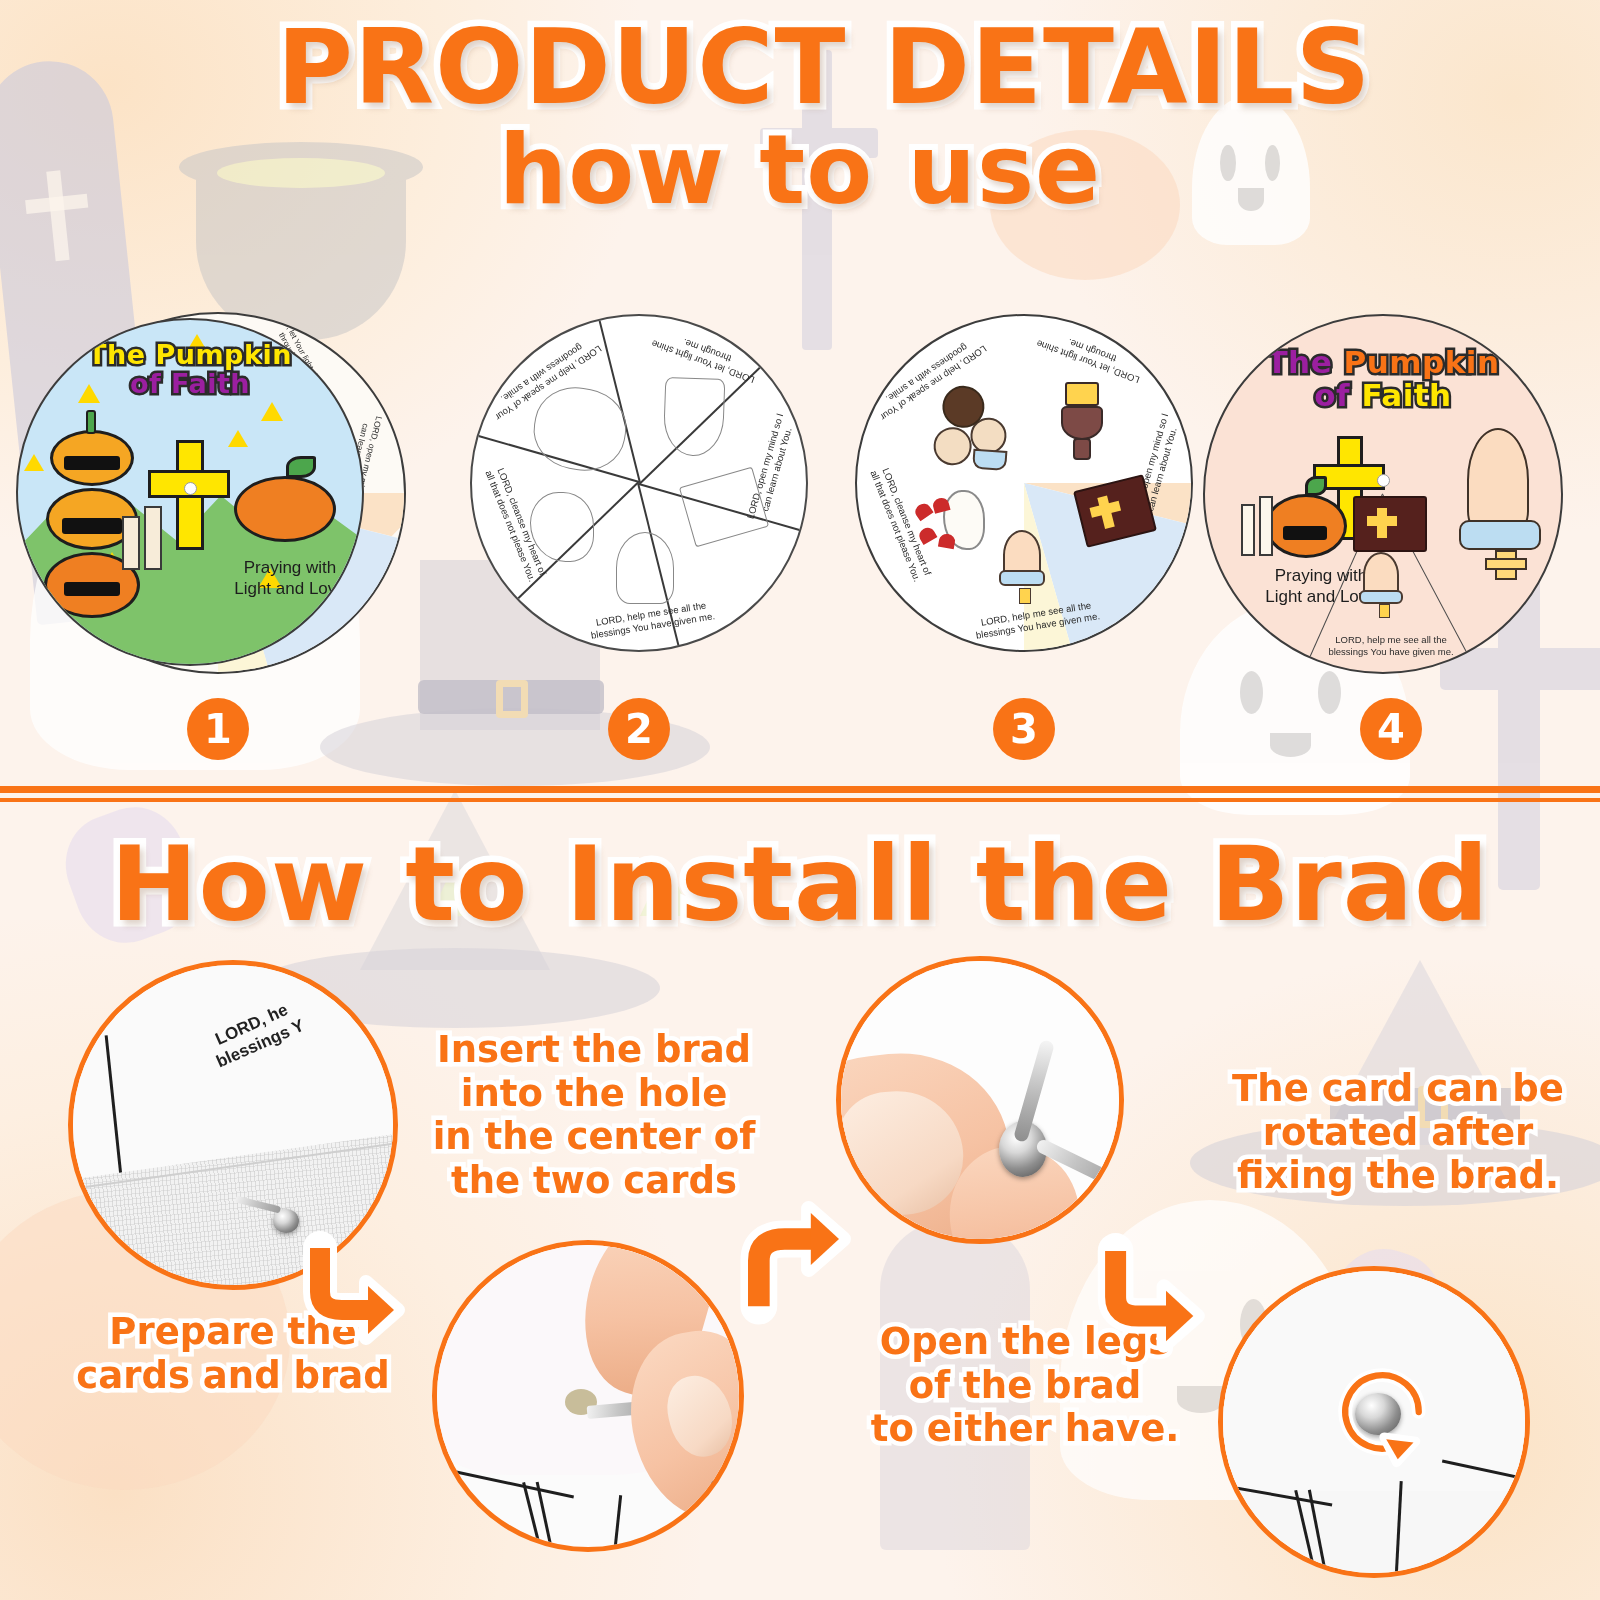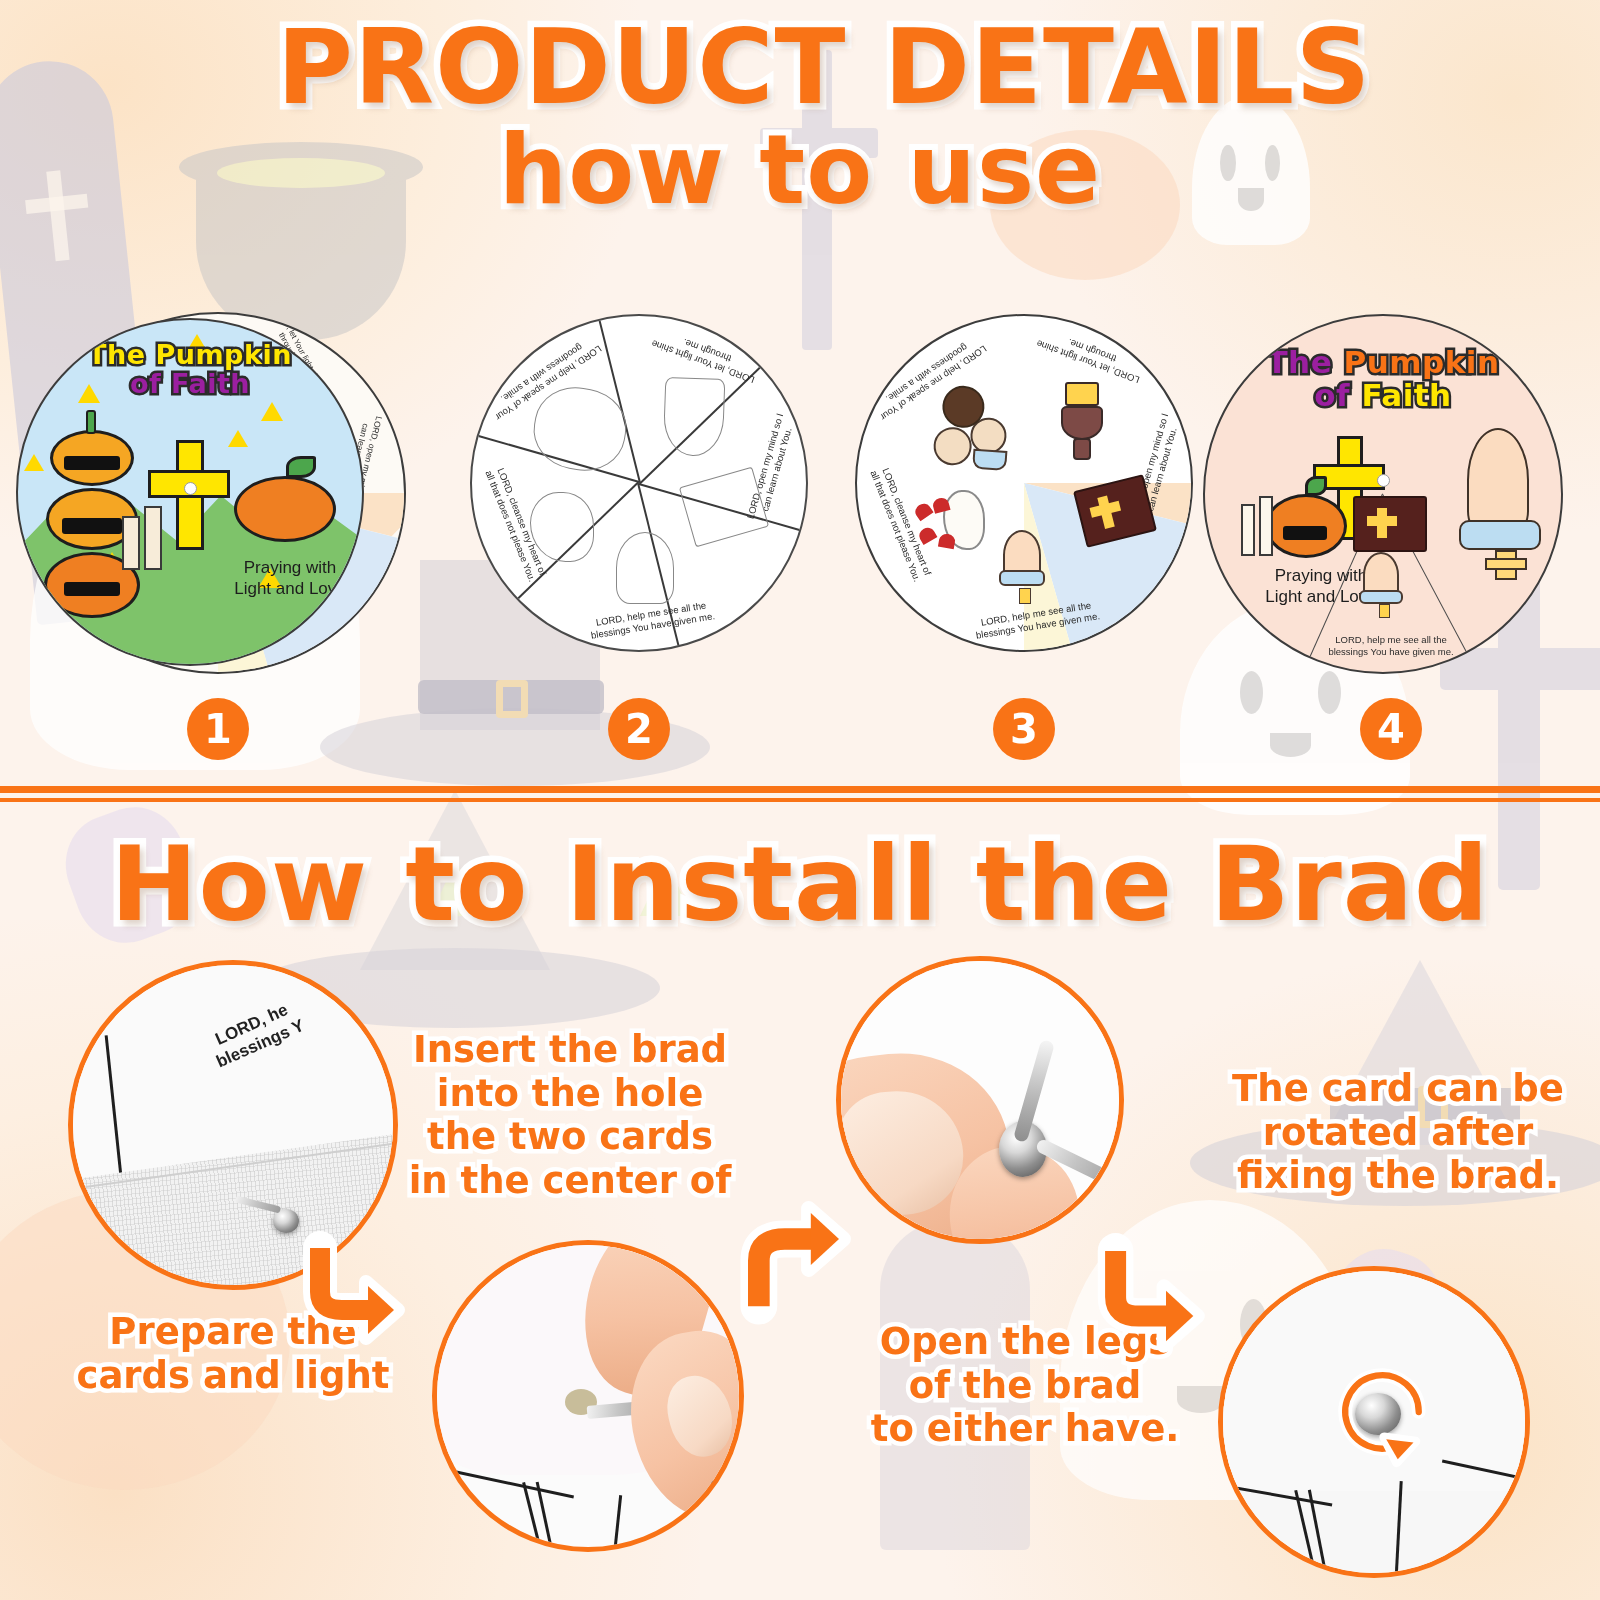--- a/index.html
+++ b/index.html
@@ -528,35 +528,35 @@
       <div class="thin-line" style="left:-20px; top:196px; width:420px; height:2px; background:#cfcfcf; transform:rotate(-8deg);"></div>
       <div class="segtext" style="left:118px; top:48px; width:130px; font-size:17px; font-weight:600; transform:rotate(-24deg); color:#222;">
         LORD, he<br>blessings Y
       </div>
       <div class="brad-head" style="left:200px; top:244px; width:26px; height:24px;"></div>
       <div class="brad-leg" style="left:162px; top:236px; width:46px; height:7px; transform:rotate(14deg);"></div>
     </div>
   </div>
   <div class="instr" style="left:58px; top:370px; width:350px;">
     <div>Prepare the</div>
-    <div>cards and light</div>
+    <div>cards and brad</div>
   </div>
 
   <svg class="arrow-svg" viewBox="0 0 120 120" style="left:290px; top:290px; width:120px; height:120px;">
     <path d="M30 18 L30 62 Q30 80 52 80 L82 80" stroke="#ffffff" stroke-width="34" fill="none" stroke-linecap="round"></path>
     <path d="M76 52 L108 80 L76 108 Z" fill="#ffffff" stroke="#ffffff" stroke-width="14" stroke-linejoin="round"></path>
     <path d="M30 18 L30 62 Q30 80 52 80 L84 80" stroke="#f97316" stroke-width="20" fill="none" stroke-linecap="butt"></path>
     <path d="M78 56 L104 80 L78 104 Z" fill="#f97316"></path>
   </svg>
 
-  <div class="instr" style="left:400px; top:88px; width:340px;">
+  <div class="instr" style="left:424px; top:88px; width:340px;">
     <div>Insert the brad</div>
     <div>into the hole</div>
+    <div>in the center of</div>
     <div>the two cards</div>
-    <div>in the center of</div>
   </div>
 
   <div class="photo" style="left:432px; top:300px; width:312px; height:312px;">
     <div class="photo-inner">
       <div class="card-white" style="left:-30px; top:-20px; width:340px; height:250px; background:#fbf8fa; border-radius:0 0 40% 30%;"></div>
       <div class="thin-line" style="left:18px; top:238px; width:120px; height:3px; transform:rotate(12deg);"></div>
       <div class="thin-line" style="left:96px; top:236px; width:3px; height:90px; transform:rotate(-14deg);"></div>
       <div class="thin-line" style="left:108px; top:236px; width:3px; height:90px; transform:rotate(-12deg);"></div>
       <div class="thin-line" style="left:178px; top:250px; width:3px; height:80px; transform:rotate(6deg);"></div>
       <div class="thin-line" style="left:232px; top:236px; width:90px; height:3px; transform:rotate(14deg);"></div>

